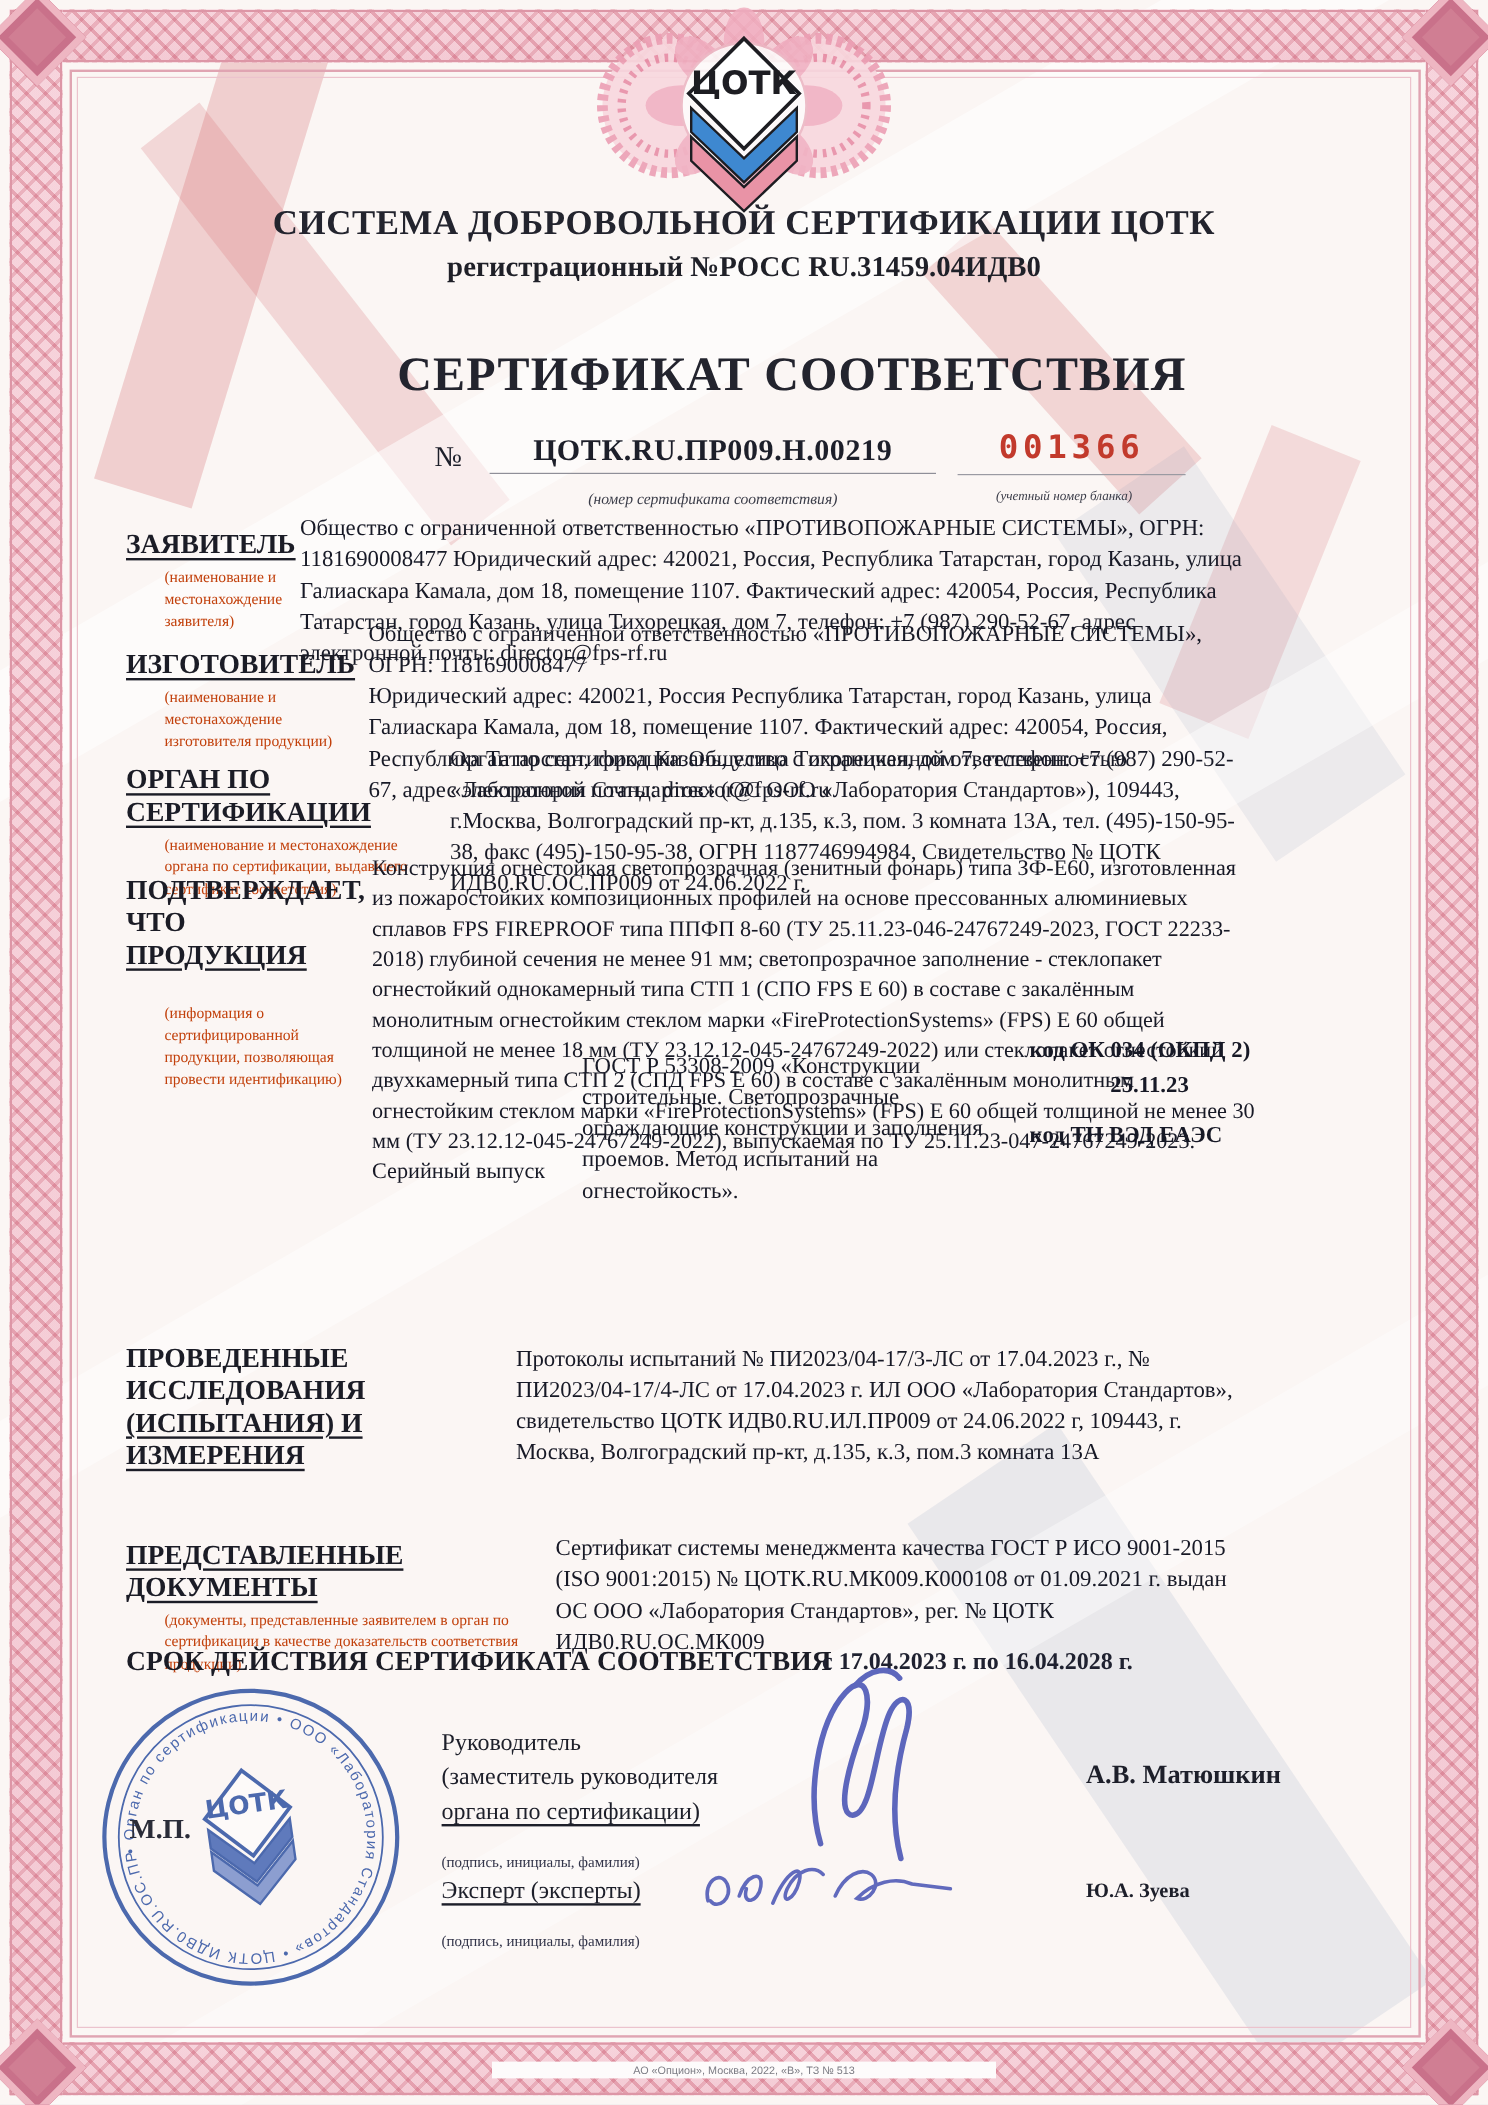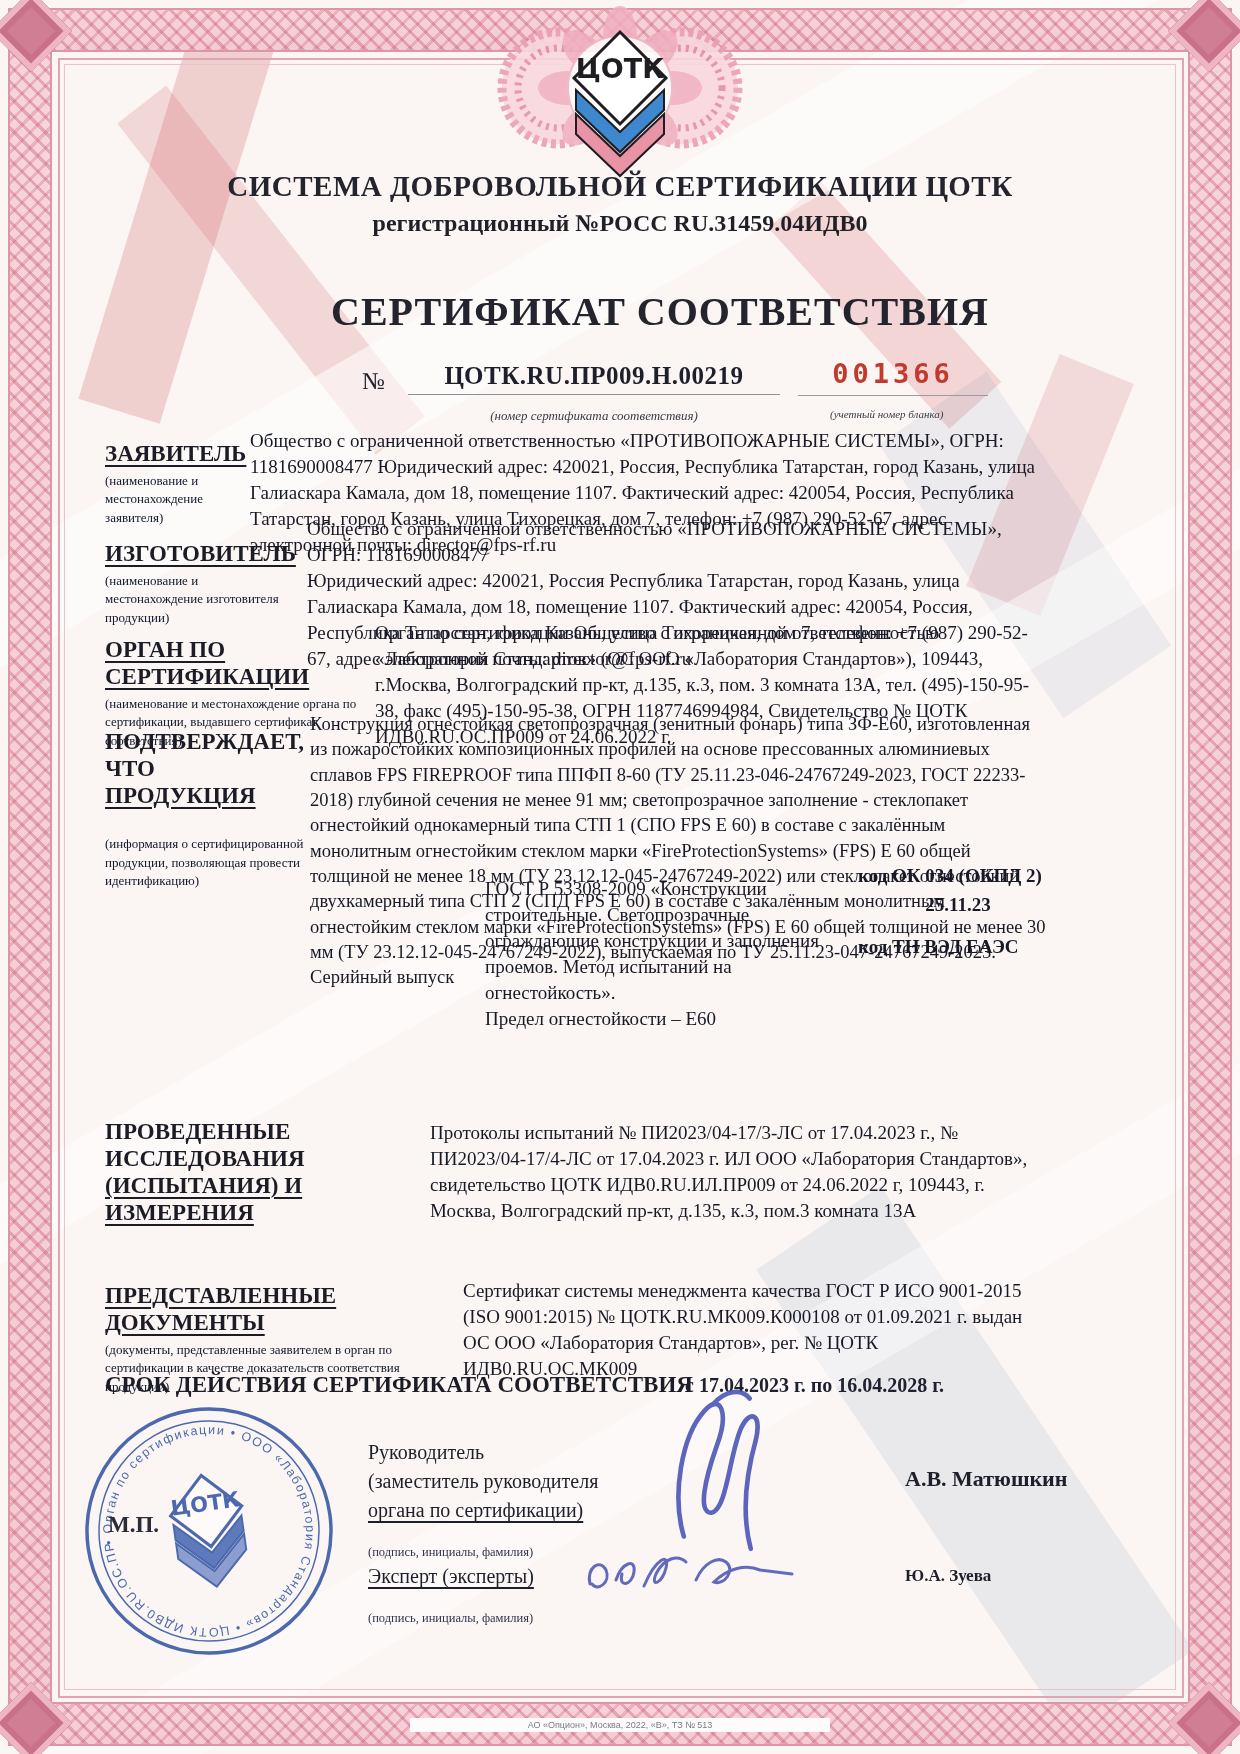--- a/index.html
+++ b/index.html
@@ -42,21 +42,21 @@
     font-family:"DejaVu Sans Mono",monospace;font-size:27px;font-weight:bold;letter-spacing:4px;
     color:#c23a2c;border-bottom:1.5px solid #9a9aa2;padding-bottom:6px;}
   .num-caption{position:absolute;left:408px;top:408px;width:372px;text-align:center;
     font-size:13px;font-style:italic;color:#3a3c48;}
   .blank-caption{position:absolute;left:830px;top:408px;width:190px;text-align:left;
     font-size:11px;font-style:italic;color:#3a3c48;}
   
   .sec-label{position:absolute;left:105px;}
   .sec-title{font-size:23px;font-weight:bold;color:#1b1c26;line-height:1.18;}
   .u{text-decoration:underline;text-decoration-thickness:2px;text-underline-offset:4px;}
-  .sec-note{font-size:13px;line-height:1.4;color:#0f172a;margin-top:5px;}
+  .sec-note{font-size:13px;line-height:1.4;color:#c2410c;margin-top:5px;margin-left:32px;}
   .sec-content{position:absolute;font-size:19px;line-height:1.37;color:#171926;}
   .sec-content p{margin:0;}
   .codes{position:absolute;left:858px;top:862px;width:200px;font-size:19px;font-weight:bold;line-height:1.5;color:#171926;}
   .codes .cval{text-align:center;}
   .codes .ctn{margin-top:14px;}
   .srok-title{position:absolute;left:105px;top:1372px;font-size:23px;font-weight:bold;color:#1b1c26;}
   .srok-value{position:absolute;left:685px;top:1374px;font-size:20px;font-weight:bold;color:#1f2130;}
   
   .mp{position:absolute;left:108px;top:1512px;font-size:23px;font-weight:bold;color:#2a2c38;}
   .stamp{position:absolute;left:78px;top:1400px;width:262px;height:262px;opacity:.88;transform:rotate(-8deg);}
@@ -164,21 +164,20 @@
     <div class="sec-title">ПОДТВЕРЖДАЕТ, ЧТО</div>
     <div class="sec-title u">ПРОДУКЦИЯ</div>
     <div class="sec-note" style="margin-top:26px;">(информация о сертифицированной продукции, позволяющая провести идентификацию)</div>
   </div>
   <div class="sec-content" style="left:310px;top:712px;width:738px;font-size:18.5px;">
     <p>Конструкция огнестойкая светопрозрачная (зенитный фонарь) типа ЗФ-Е60, изготовленная из пожаростойких композиционных профилей на основе прессованных алюминиевых сплавов FPS FIREPROOF типа ППФП 8-60 (ТУ 25.11.23-046-24767249-2023, ГОСТ 22233-2018) глубиной сечения не менее 91 мм; светопрозрачное заполнение - стеклопакет огнестойкий однокамерный типа СТП 1 (СПО FPS Е 60) в составе с закалённым монолитным огнестойким стеклом марки «FireProtectionSystems» (FPS) Е 60 общей толщиной не менее 18 мм (ТУ 23.12.12-045-24767249-2022) или стеклопакет огнестойкий двухкамерный типа СТП 2 (СПД FPS Е 60) в составе с закалённым монолитным огнестойким стеклом марки «FireProtectionSystems» (FPS) Е 60 общей толщиной не менее 30 мм (ТУ 23.12.12-045-24767249-2022), выпускаемая по ТУ 25.11.23-047-24767249-2023. Серийный выпуск</p>
   </div>
 
   <div class="sec-content" style="left:485px;top:876px;width:372px;">
     <p>ГОСТ Р 53308-2009 «Конструкции строительные. Светопрозрачные ограждающие конструкции и заполнения проемов. Метод испытаний на огнестойкость».</p>
-    <p>Предел огнестойкости – Е60</p>
   </div>
   <div class="codes">
     <div>код ОК 034 (ОКПД 2)</div>
     <div class="cval">25.11.23</div>
     <div class="ctn">код ТН ВЭД ЕАЭС</div>
   </div>
 
   <div class="sec-label" style="top:1118px;width:312px;">
     <div class="sec-title">ПРОВЕДЕННЫЕ ИССЛЕДОВАНИЯ</div>
     <div class="sec-title u">(ИСПЫТАНИЯ) И ИЗМЕРЕНИЯ</div>

